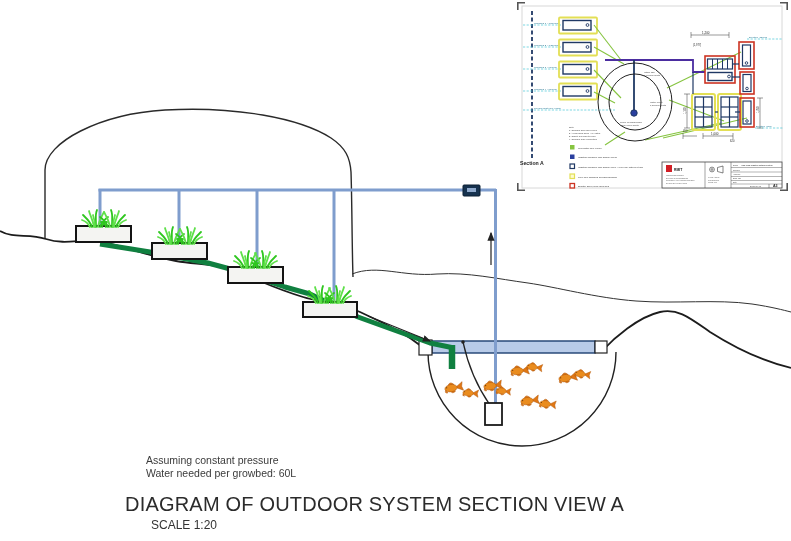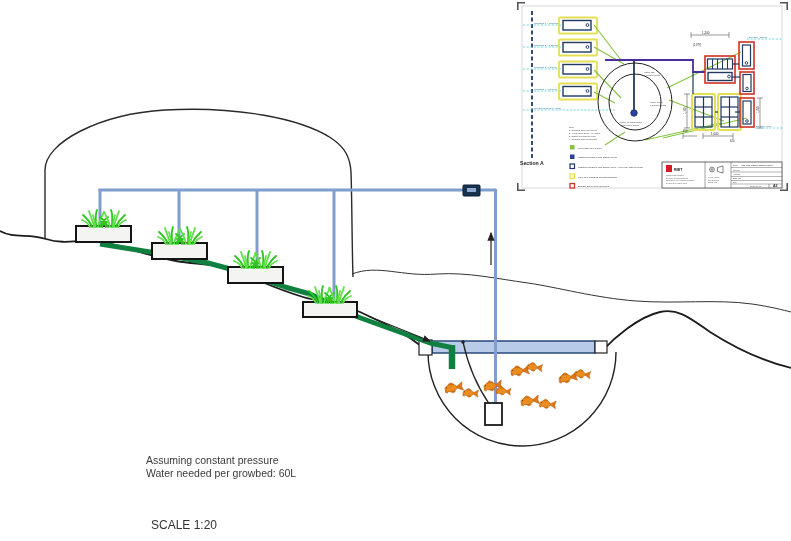--- a/index.html
+++ b/index.html
@@ -337,15 +337,16 @@
       <text x="216" y="181">Date</text>
     </g>
     <text x="240" y="163.8" font-size="2" text-anchor="middle" fill="#222">Fish pond irrigation outdoor system</text>
     <text x="233" y="185" font-size="2" fill="#333">DWG no. 01</text>
     <text x="256" y="185.4" font-size="3.6" font-weight="bold" fill="#222">A3</text>
   </g>
 </svg>
 
 <div class="cap" id="cap-water">Water needed per growbed: 60L</div>
 <div class="cap" id="cap-press">Assuming constant pressure</div>
+<div class="cap" id="cap-title">DIAGRAM OF OUTDOOR SYSTEM SECTION VIEW A</div>
 <div class="cap" id="cap-scale">SCALE 1:20</div>
 
 </div>
 
 </body></html>

